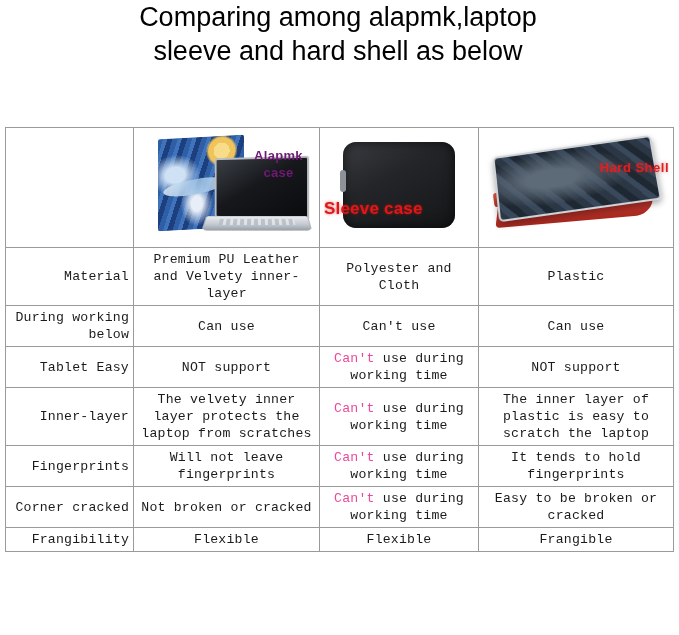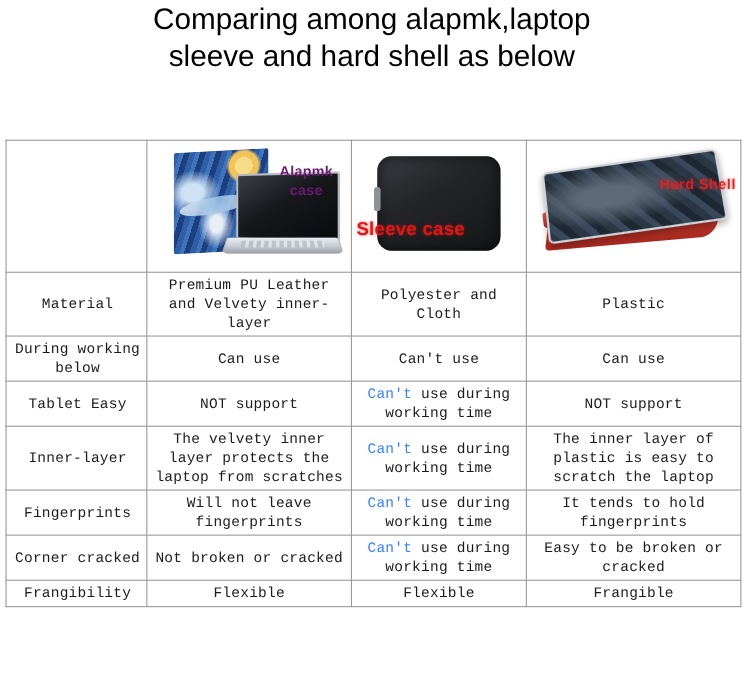--- a/index.html
+++ b/index.html
@@ -36,29 +36,29 @@
     font-family:"Liberation Mono","DejaVu Sans Mono",monospace;
     font-size:13.2px;
     line-height:17px;
     color:#1b1b1b;
     text-align:center;
     vertical-align:middle;
     padding:3px 4px;
     letter-spacing:0.2px;
   }
   table.cmp td.lbl{
-    text-align:center;
+    text-align:right;
     padding-left:6px;
   }
   col.c1{width:128px;}
   col.c2{width:186px;}
   col.c3{width:159px;}
   col.c4{width:195px;}
 
-  .red{color:#3b82f6;}
+  .red{color:#ec4899;}
   td.red-cell{color:#e8556b;}
   td.greenish{border-color:#5d7a63;}
 
   
   td.hdr{height:113px;padding:0;vertical-align:middle;}
   .prod{position:relative;width:100%;height:113px;overflow:hidden;}
 
   
   .alapmk-art{
     position:absolute;left:20px;top:6px;width:86px;height:92px;

